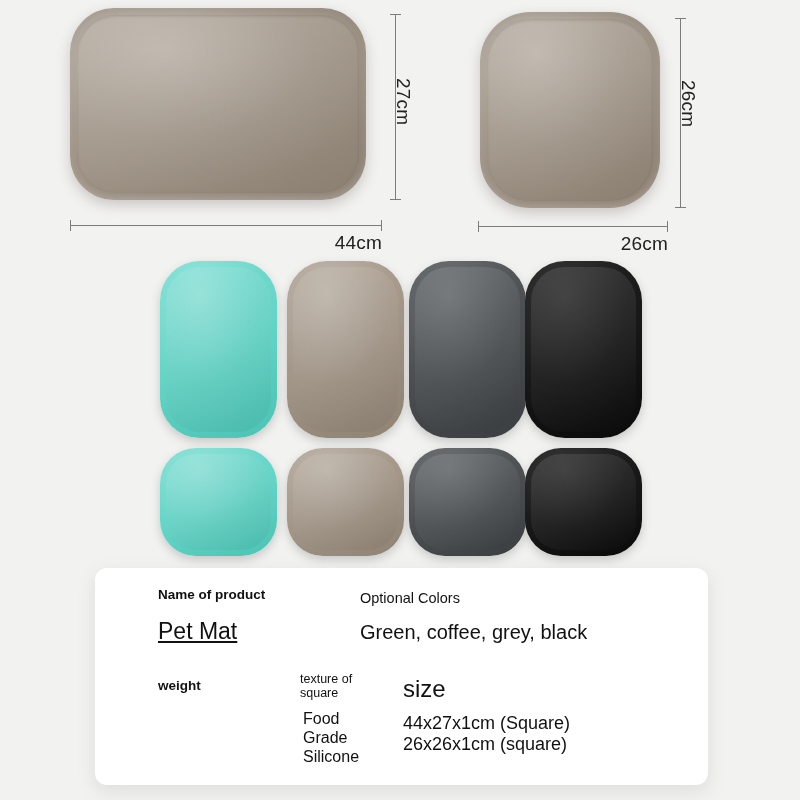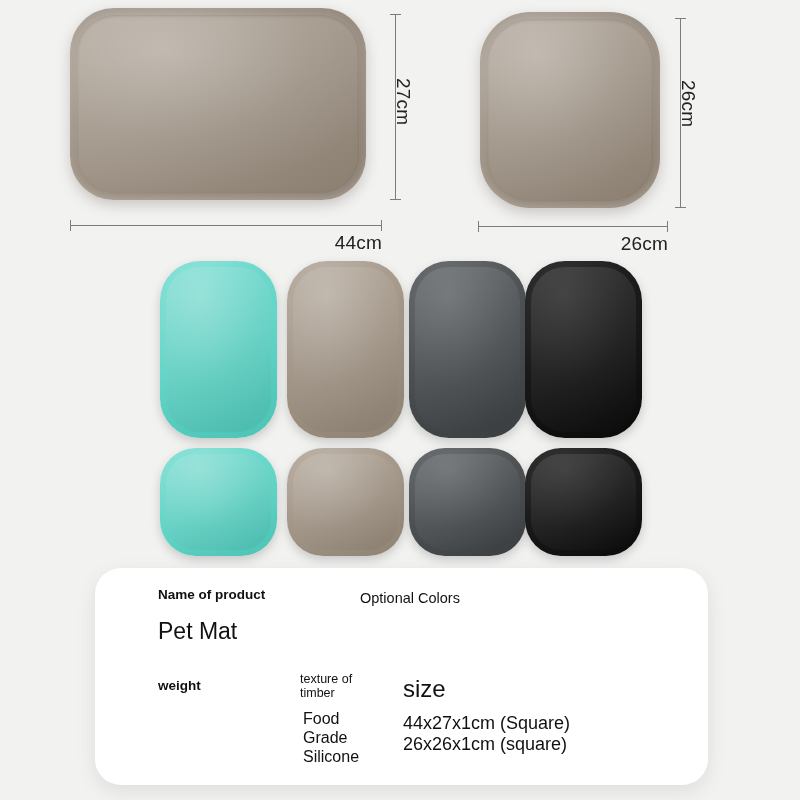--- a/index.html
+++ b/index.html
@@ -78,32 +78,32 @@
     background:linear-gradient(155deg, rgba(255,255,255,0.11), rgba(0,0,0,0.05));
   }
   .tall .body{border-radius:40px;}
   .tall .body::after{border-radius:34px;}
   .sq .body{border-radius:36px;}
   .sq .body::after{border-radius:30px;}
 
   
   .spec-card{
     position:absolute;left:95px;top:568px;width:613px;height:217px;
-    background:#ffffff;border-radius:26px;
+    background:#ffffff;border-radius:12px;
     box-shadow:0 6px 18px rgba(120,120,120,0.16);
   }
   .spec-label{
     position:absolute;color:#111;font-size:13.5px;font-weight:600;
     line-height:1.15;white-space:pre-line;
   }
   .spec-label.thin{font-weight:400;}
   .spec-value{
     position:absolute;color:#111;line-height:1.18;white-space:pre-line;
   }
-  .v-name{font-size:23px;}
+  .v-name{font-size:23px;text-decoration:underline;}
   .v-colors{font-size:20px;}
   .v-weight{font-size:20px;}
   .v-texture{font-size:16px;}
   .v-size{font-size:18px;}
   .h-size{position:absolute;color:#111;font-size:24px;font-weight:300;}
 </style>
 </head>
 <body>
 
 <div id="stage">
@@ -149,25 +149,26 @@
   <div class="swatch sq" style="left:525px;top:448px;width:117px;height:108px;">
     <div class="body" style="background:radial-gradient(120% 120% at 34% 20%, rgba(255,255,255,0.11), rgba(255,255,255,0.02) 45%, rgba(0,0,0,0) 70%), linear-gradient(155deg,#1d1d1d 0%,#151515 50%,#0b0b0b 100%);"></div>
   </div>
 
   <div class="spec-card">
 
     <div class="spec-label" style="left:63px;top:19px;">Name of product</div>
     <div class="spec-value v-name" style="left:63px;top:50px;">Pet Mat</div>
 
     <div class="spec-label thin" style="left:265px;top:22px;font-size:14.5px;">Optional Colors</div>
+    <div class="spec-value v-colors" style="left:265px;top:53px;">Green, coffee, grey, black</div>
 
     <div class="spec-label" style="left:63px;top:110px;">weight</div>
 
     <div class="spec-label thin" style="left:205px;top:104px;font-size:12.5px;">texture of
-timber</div>
+square</div>
     <div class="spec-value v-texture" style="left:208px;top:142px;">Food
 Grade
 Silicone</div>
 
     <div class="h-size" style="left:308px;top:107px;">size</div>
     <div class="spec-value v-size" style="left:308px;top:145px;">44x27x1cm (Square)
 26x26x1cm (square)</div>
 
   </div>
 

